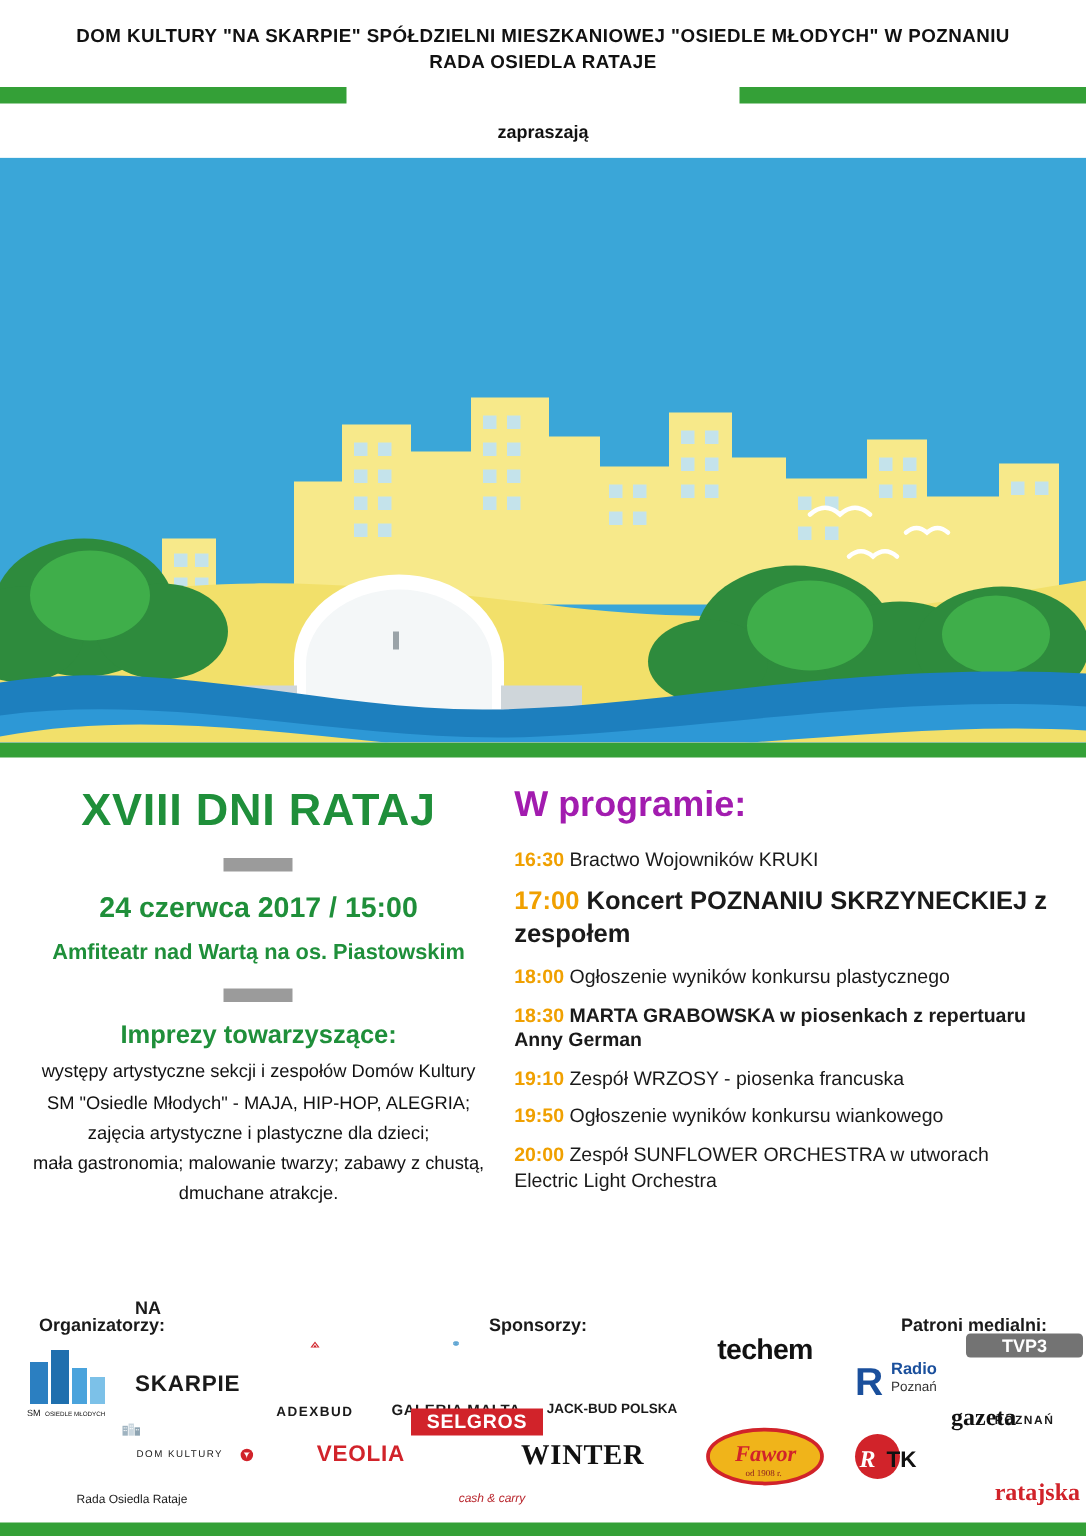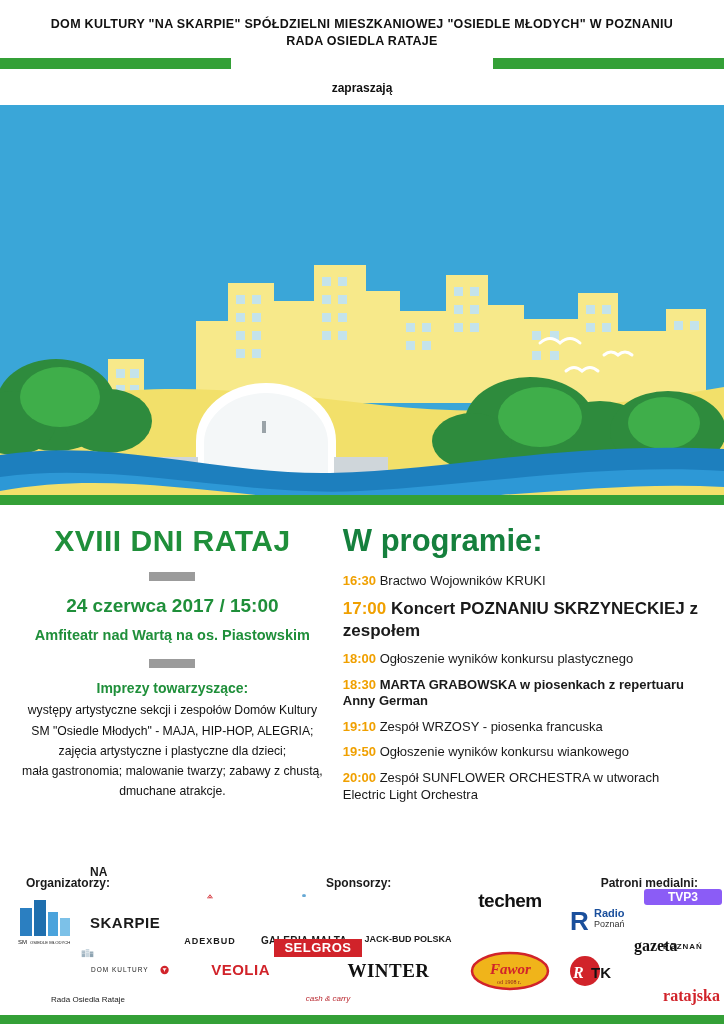--- a/index.html
+++ b/index.html
@@ -115,38 +115,38 @@
     text-align:center;
     margin-top:9px;
     line-height:1.2;
   }
   .grey-dash2 {
     width:46px; height:9px;
     background:#9b9b9b;
     margin:15px auto 12px auto;
   }
   .accomp-head {
-    font-size:14px;
+    font-size:17px;
     font-weight:bold;
     color:#1f8f3a;
     text-align:center;
     margin-bottom:4px;
   }
   .accomp-body {
     font-size:12.2px;
     color:#111;
     text-align:center;
     line-height:1.65;
   }
   .accomp-body div { white-space:nowrap; }
 
   .prog-head {
-    font-size:31px;
-    font-weight:bold;
-    color:#15803d;
+    font-size:24px;
+    font-weight:bold;
+    color:#a21caf;
     margin:2px 0 14px 0;
   }
   .prog-item {
     margin-bottom:9px;
     line-height:1.28;
   }
   .prog-item .t {
     color:#f0a000;
     font-weight:bold;
   }
@@ -454,21 +454,21 @@
       <svg viewBox="0 0 82 44" width="82" height="44">
         <text x="2" y="32" font-size="26" fill="#1a4f9c" font-family="Liberation Sans, sans-serif" font-weight="bold">R</text>
       </svg>
       <div style="position:absolute; left:26px; top:10px; text-align:left;">
         <div style="font-size:11px;font-weight:bold;color:#1a4f9c;">Radio</div>
         <div style="font-size:9px;color:#333;">Poznań</div>
       </div>
     </div>
 
     <div class="logo" style="left:650px; top:8px; width:66px; height:44px; flex-direction:column; justify-content:center;">
-      <div style="background:#8b5cf6;color:#fff;font-size:12px;font-weight:bold;padding:2px 24px;border-radius:3px;">TVP3</div>
+      <div style="background:#737373;color:#fff;font-size:12px;font-weight:bold;padding:2px 24px;border-radius:3px;">TVP3</div>
       <div style="font-size:8px;font-weight:bold;margin-top:2px;letter-spacing:1px;">POZNAŃ</div>
     </div>
 
     <div class="logo" style="left:160px; top:60px; width:110px; height:40px;">
       <svg viewBox="0 0 22 22" width="22" height="22">
         <circle cx="11" cy="11" r="10" fill="#d1232a"></circle>
         <path d="M6 7 q5 6 5 10 q0 -7 5 -10" fill="#ffffff"></path>
       </svg>
       <div style="font-size:15px;font-weight:bold;color:#d1232a;margin-left:6px;letter-spacing:0.5px;">VEOLIA</div>
     </div>

